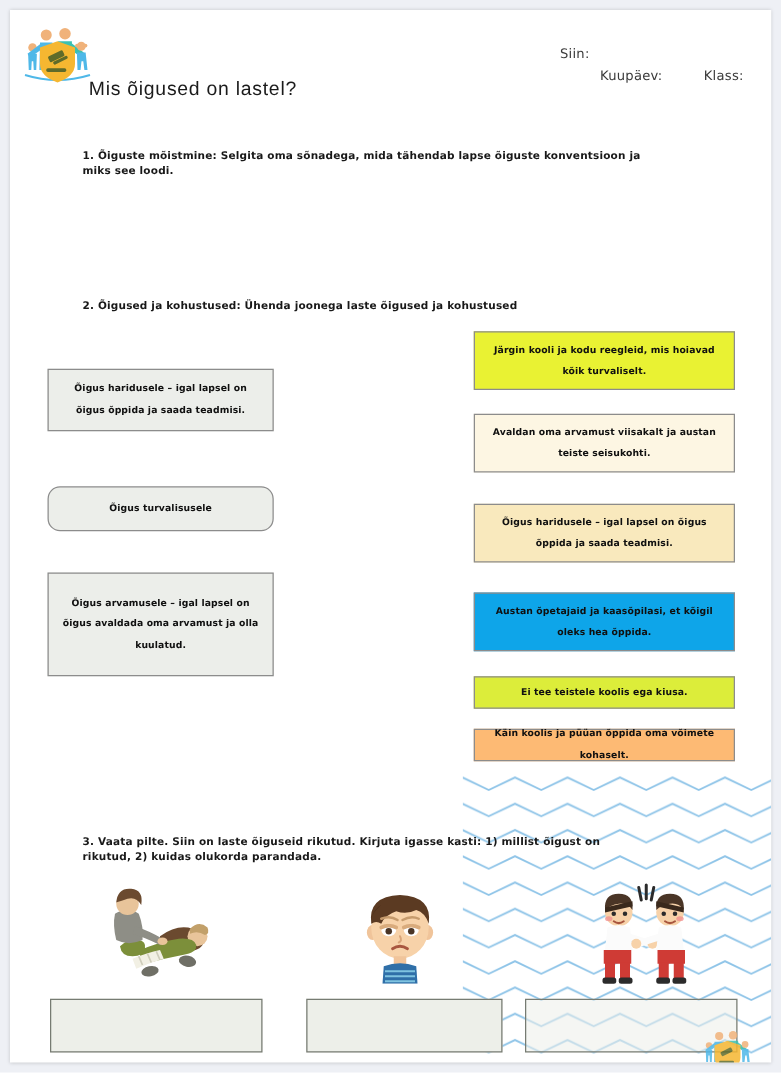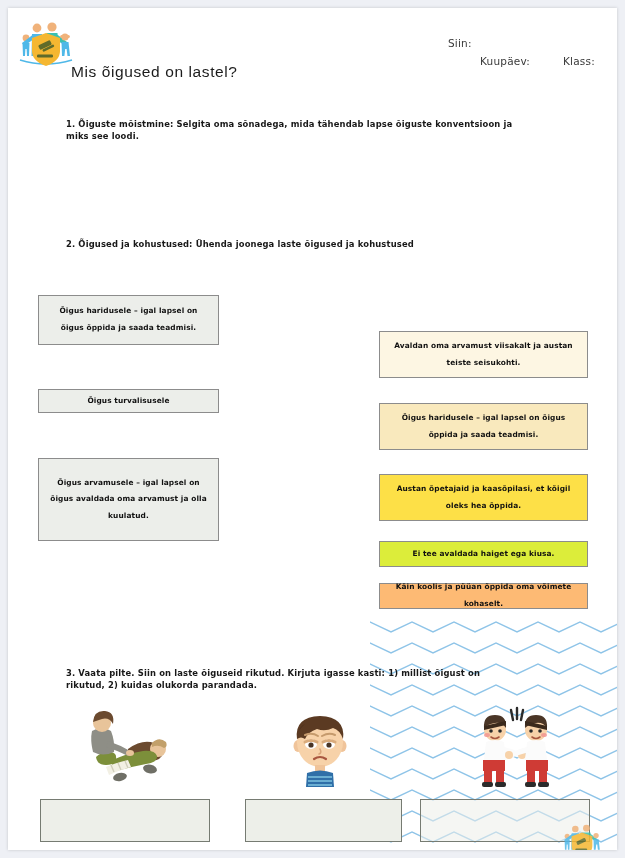--- a/index.html
+++ b/index.html
@@ -63,27 +63,27 @@
     font-size:7.4px;
     line-height:2.25;
     color:#101010;
     letter-spacing:.1px;
     padding:4px 9px;
   }
   .left-col{left:30px;width:181px;background:#eceeea;}
   .right-col{left:371px;width:209px;}
 
   #L1{top:287px;height:50px;}
-  #L2{top:381px;height:24px;}
+  #L2{top:381px;height:36px;border-radius:10px;}
   #L3{top:450px;height:83px;}
 
   #R1{top:257px;height:47px;background:#e9f233;}
   #R2{top:323px;height:47px;background:#fdf6e3;}
   #R3{top:395px;height:47px;background:#f9e9bd;}
-  #R4{top:466px;height:47px;background:#fde047;}
+  #R4{top:466px;height:47px;background:#0ea5e9;}
   #R5{top:533px;height:26px;background:#dced3a;}
   #R6{top:575px;height:26px;background:#fdba74;}
 
   
   .pic{position:absolute;}
   #pic1{left:62px;top:697px;width:140px;height:82px;}
   #pic2{left:272px;top:697px;width:80px;height:82px;}
   #pic3{left:452px;top:694px;width:110px;height:86px;}
 
   
@@ -152,24 +152,25 @@
   <div class="field" id="f-klass">Klass:</div>
 
   <div class="instruction" id="ins1">1. Õiguste mõistmine: Selgita oma sõnadega, mida tähendab lapse õiguste konventsioon ja miks see loodi.</div>
   <div class="instruction" id="ins2">2. Õigused ja kohustused: Ühenda joonega laste õigused ja kohustused</div>
   <div class="instruction" id="ins3">3. Vaata pilte. Siin on laste õiguseid rikutud. Kirjuta igasse kasti: 1) millist õigust on rikutud, 2) kuidas olukorda parandada.</div>
 
   <div class="mbox left-col" id="L1">Õigus haridusele – igal lapsel on õigus õppida ja saada teadmisi.</div>
   <div class="mbox left-col" id="L2">Õigus turvalisusele</div>
   <div class="mbox left-col" id="L3">Õigus arvamusele – igal lapsel on õigus avaldada oma arvamust ja olla kuulatud.</div>
 
+  <div class="mbox right-col" id="R1">Järgin kooli ja kodu reegleid, mis hoiavad kõik turvaliselt.</div>
   <div class="mbox right-col" id="R2">Avaldan oma arvamust viisakalt ja austan teiste seisukohti.</div>
   <div class="mbox right-col" id="R3">Õigus haridusele – igal lapsel on õigus õppida ja saada teadmisi.</div>
   <div class="mbox right-col" id="R4">Austan õpetajaid ja kaasõpilasi, et kõigil oleks hea õppida.</div>
-  <div class="mbox right-col" id="R5">Ei tee avaldada haiget ega kiusa.</div>
+  <div class="mbox right-col" id="R5">Ei tee teistele koolis ega kiusa.</div>
   <div class="mbox right-col" id="R6">Käin koolis ja püüan õppida oma võimete kohaselt.</div>
 
   <div class="pic" id="pic1">
     <svg width="140" height="82" viewBox="0 0 140 82" xmlns="http://www.w3.org/2000/svg">
 
       <path d="M58 44 q14 -10 26 -6 q10 3 9 10 q-1 7 -12 8 q-12 1 -23 -4 Z" fill="#6b4a2f"></path>
 
       <circle cx="88" cy="44" r="8" fill="#e8c49a"></circle>
       <path d="M82 38 q7 -7 14 -1 q2 5 -2 6 q-6 -4 -12 -1 Z" fill="#c2a06a"></path>
 

